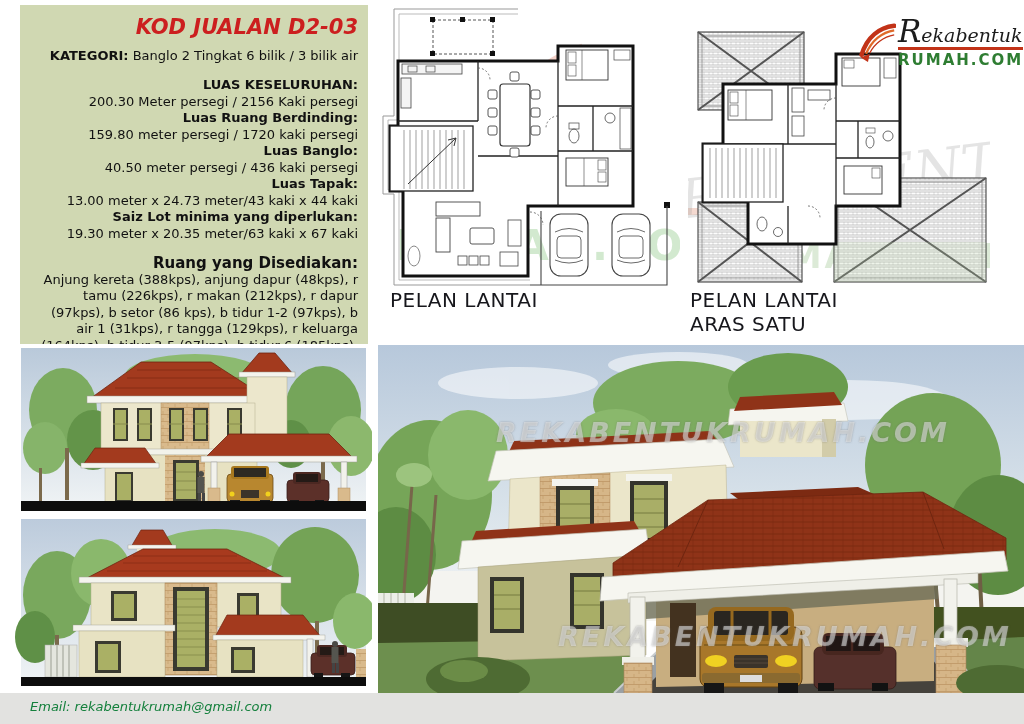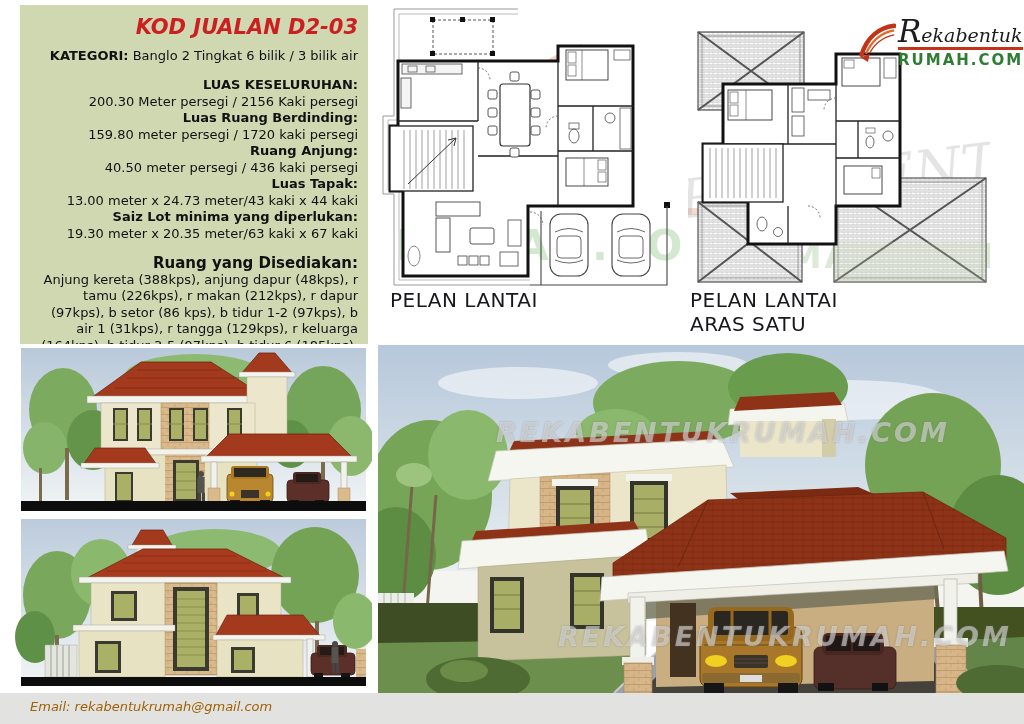--- a/index.html
+++ b/index.html
@@ -33,21 +33,21 @@
   .elev{position:absolute;width:357px;}
   .elev1{left:15px;top:348px;height:167px;}
   .elev2{left:15px;top:517px;height:169px;}
   .render-wrap{position:absolute;left:378px;top:345px;width:646px;height:348px;overflow:hidden;}
   .wm{position:absolute;color:rgba(255,255,255,0.45);font-weight:bold;font-size:27px;letter-spacing:3px;
       white-space:nowrap;text-shadow:0 0 2px rgba(110,110,110,0.55);font-style:italic;}
   .wm1{left:118px;top:72px;}
   .wm2{left:180px;top:276px;}
   
   .footer{position:absolute;left:0;top:693px;width:1024px;height:31px;background:#e2e2e0;
-          font-style:italic;font-size:13px;color:#a16207;}
+          font-style:italic;font-size:13px;color:#15803d;}
   .footer-email{position:absolute;left:30px;top:6px;}
   .footer-copy{position:absolute;right:12px;top:6px;}
 </style>
 </head>
 <body>
 
 <div class="page">
 
   <aside class="info-box">
     <h1 class="title">KOD JUALAN D2-03</h1>
@@ -57,21 +57,21 @@
     </p>
     <div>
       <div class="spec-label">LUAS KESELURUHAN:</div>
       <div class="spec-value">200.30 Meter persegi / 2156 Kaki persegi</div>
     </div>
     <div>
       <div class="spec-label">Luas Ruang Berdinding:</div>
       <div class="spec-value">159.80 meter persegi / 1720 kaki persegi</div>
     </div>
     <div>
-      <div class="spec-label">Ruang Anjung:</div>
+      <div class="spec-label">Luas Banglo:</div>
       <div class="spec-value">40.50 meter persegi / 436 kaki persegi</div>
     </div>
     <div>
       <div class="spec-label">Luas Tapak:</div>
       <div class="spec-value">13.00 meter x 24.73 meter/43 kaki x 44 kaki</div>
     </div>
     <div>
       <div class="spec-label">Saiz Lot minima yang diperlukan:</div>
       <div class="spec-value">19.30 meter x 20.35 meter/63 kaki x 67 kaki</div>
     </div>

